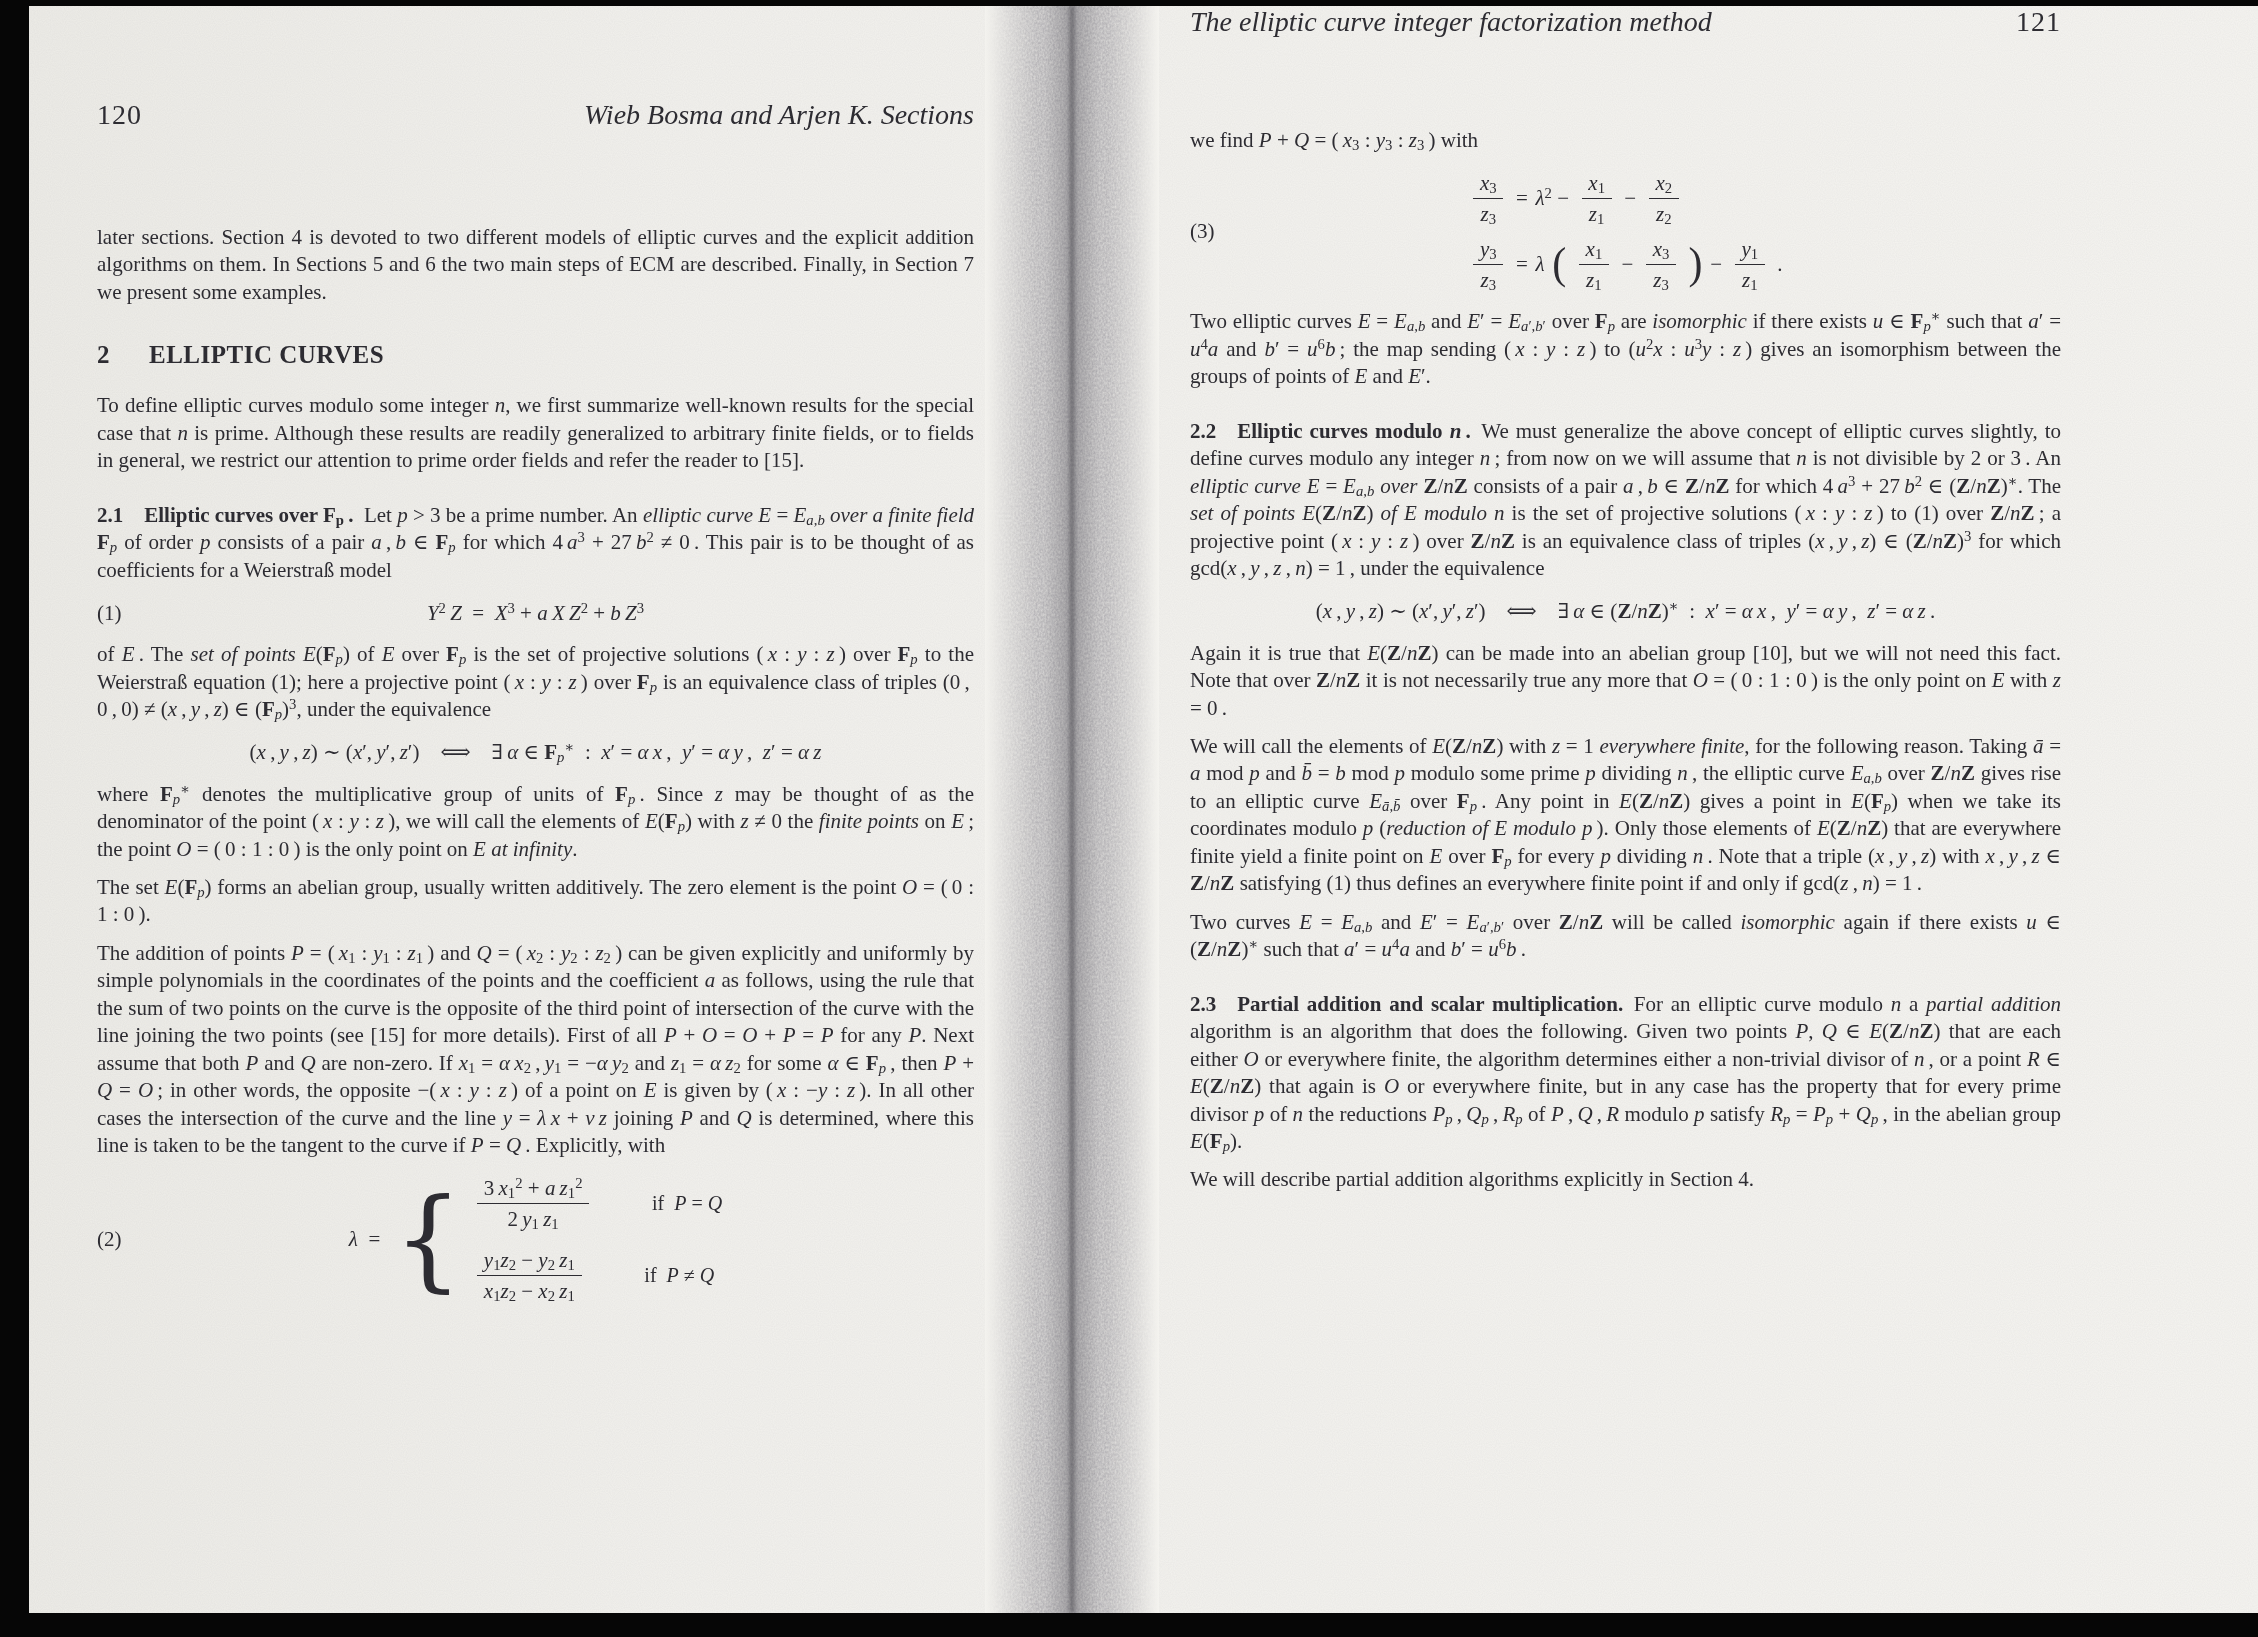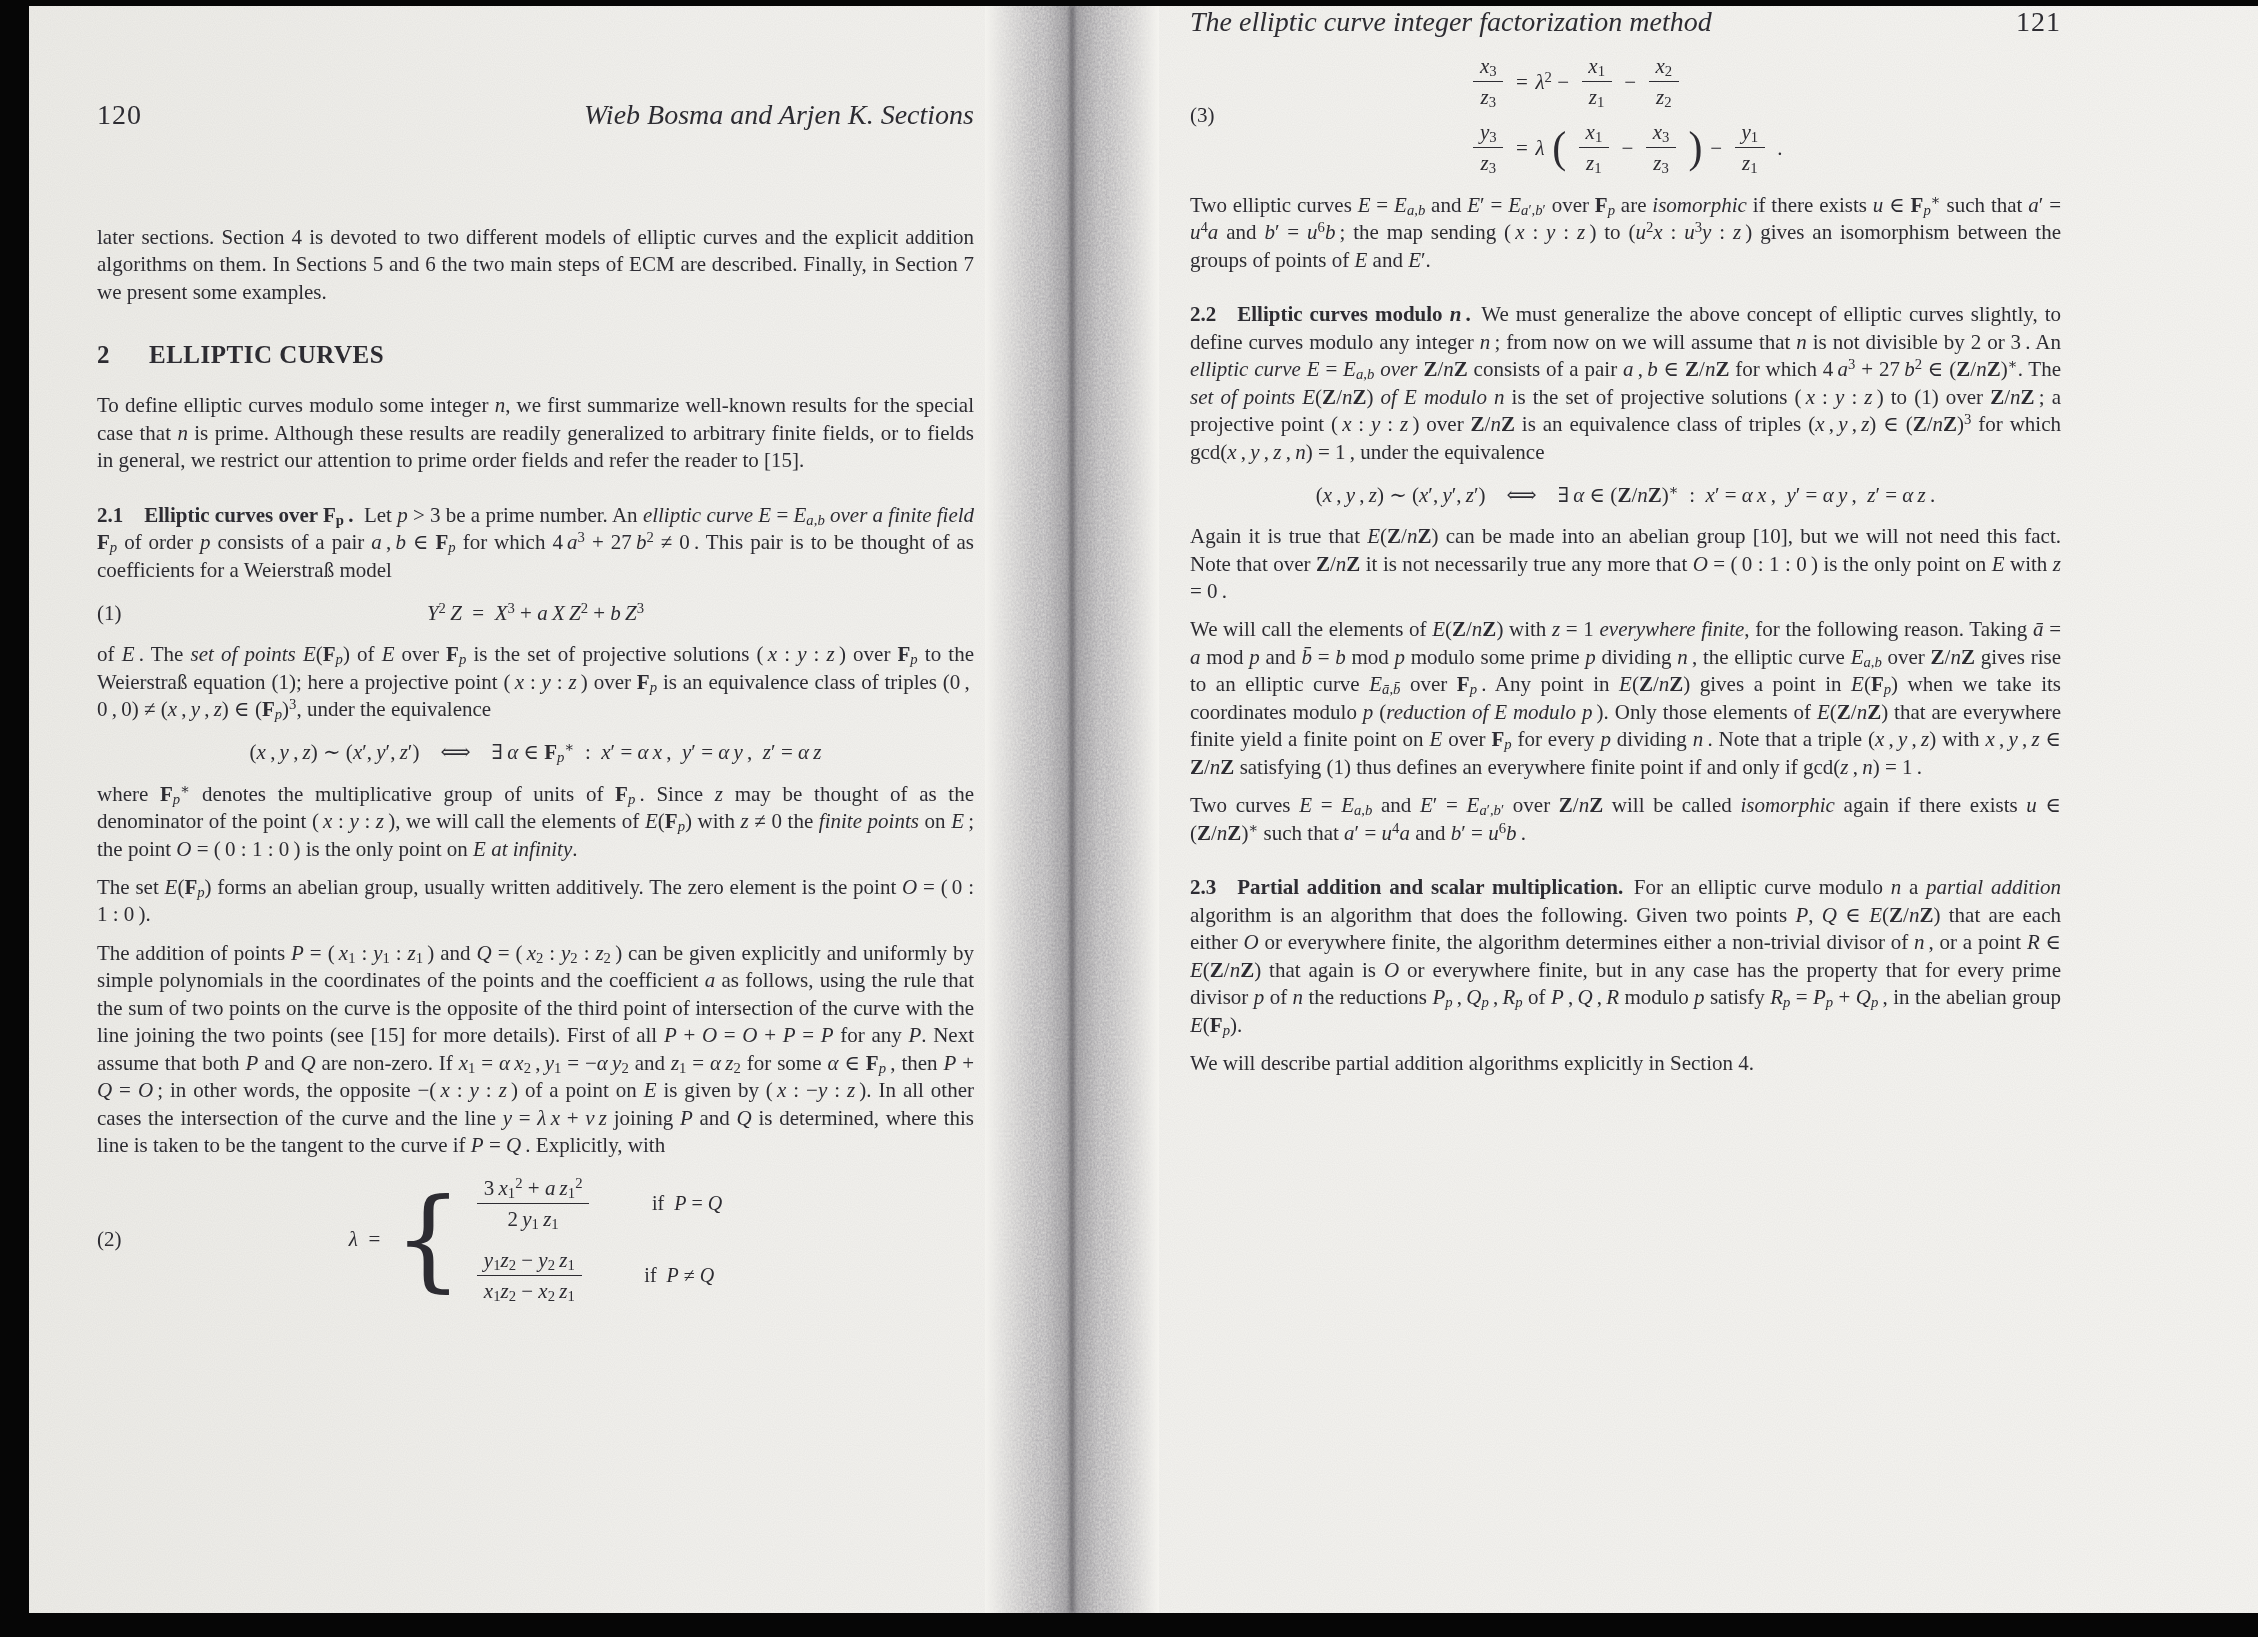--- a/index.html
+++ b/index.html
@@ -142,20 +142,21 @@
       </span>
     </div>
   </section>
 
   <section class="page pr">
     <header class="phead">
       <span class="rhead">The elliptic curve integer factorization method</span>
       <span class="pnum">121</span>
     </header>
 
+    <p class="first">we find <i>P</i> + <i>Q</i> = ( <i>x</i><sub>3</sub> : <i>y</i><sub>3</sub> : <i>z</i><sub>3</sub> ) with</p>
 
     <div class="eq eq3">
       <span class="eqlab">(3)</span>
       <span class="eq3rows">
         <span class="erow">
           <span class="frac">
             <span class="fnum"><i>x</i><sub>3</sub></span>
             <span class="fden"><i>z</i><sub>3</sub></span>
           </span>
           <span class="op">=</span>

